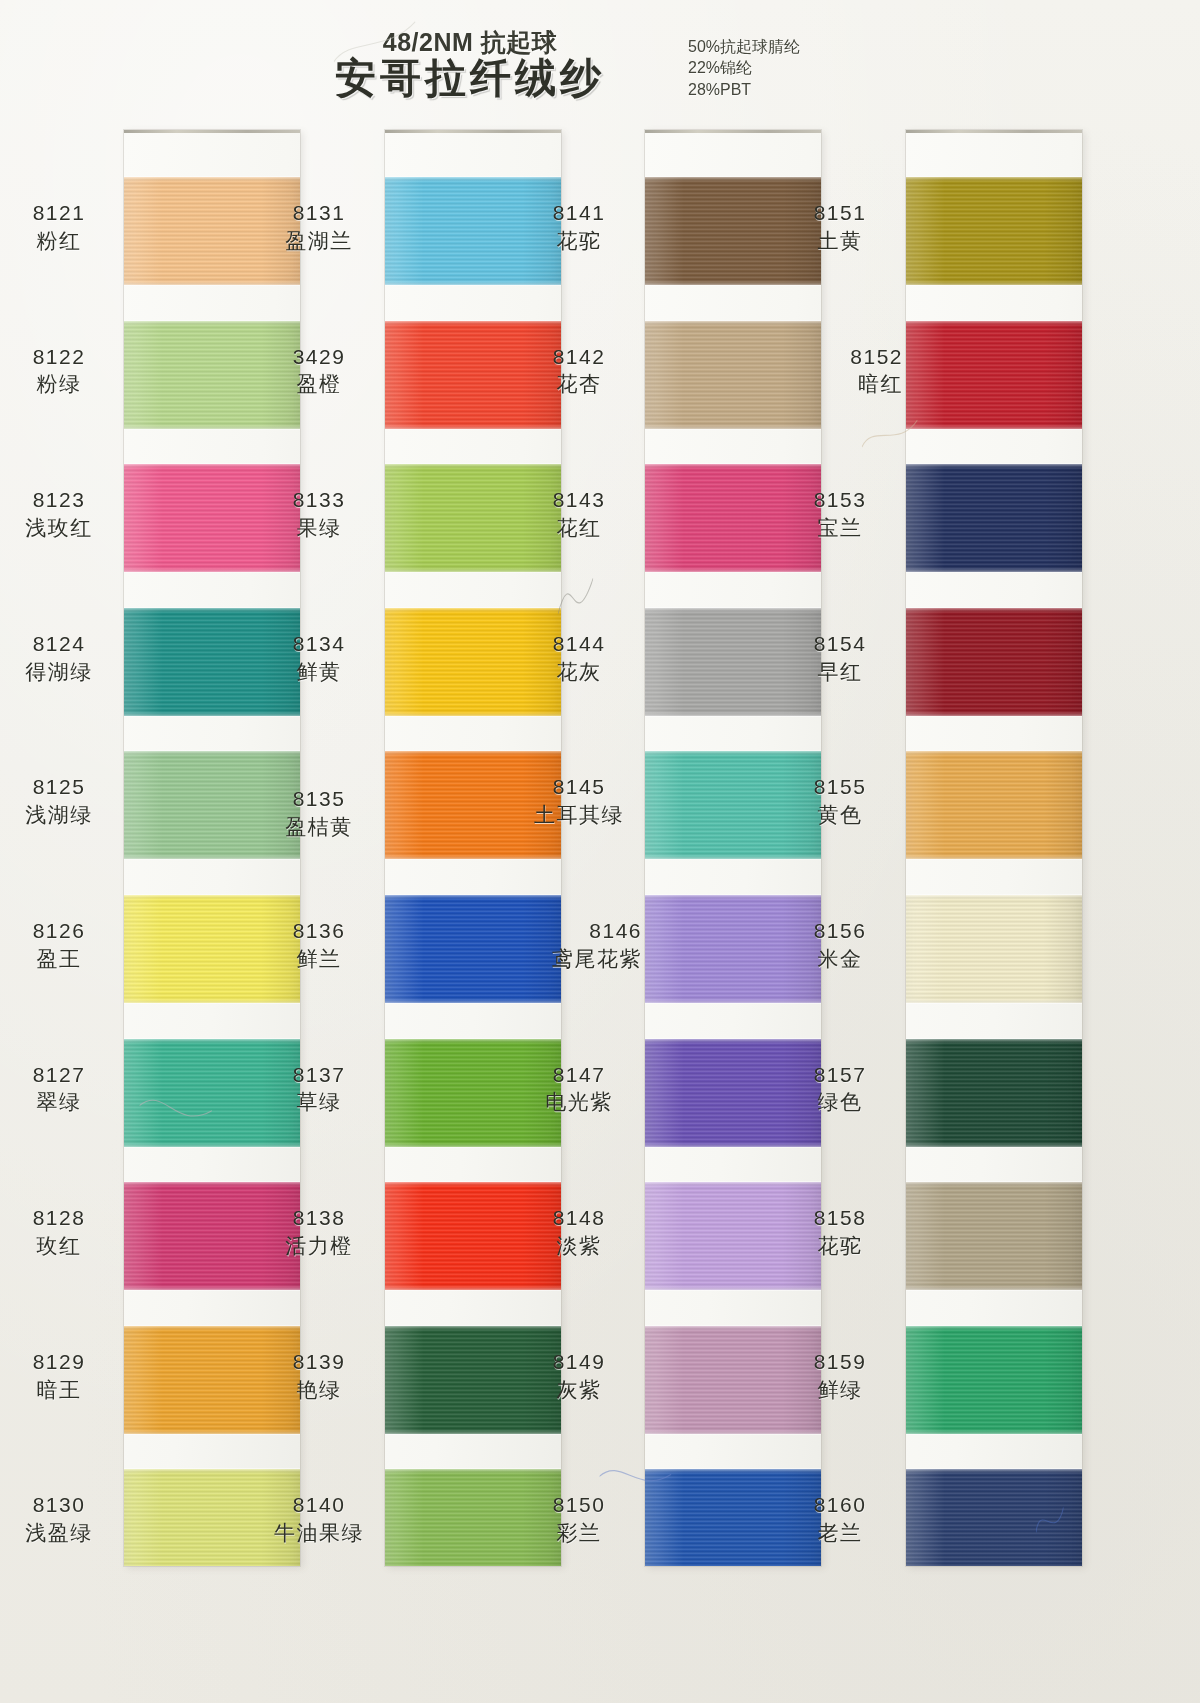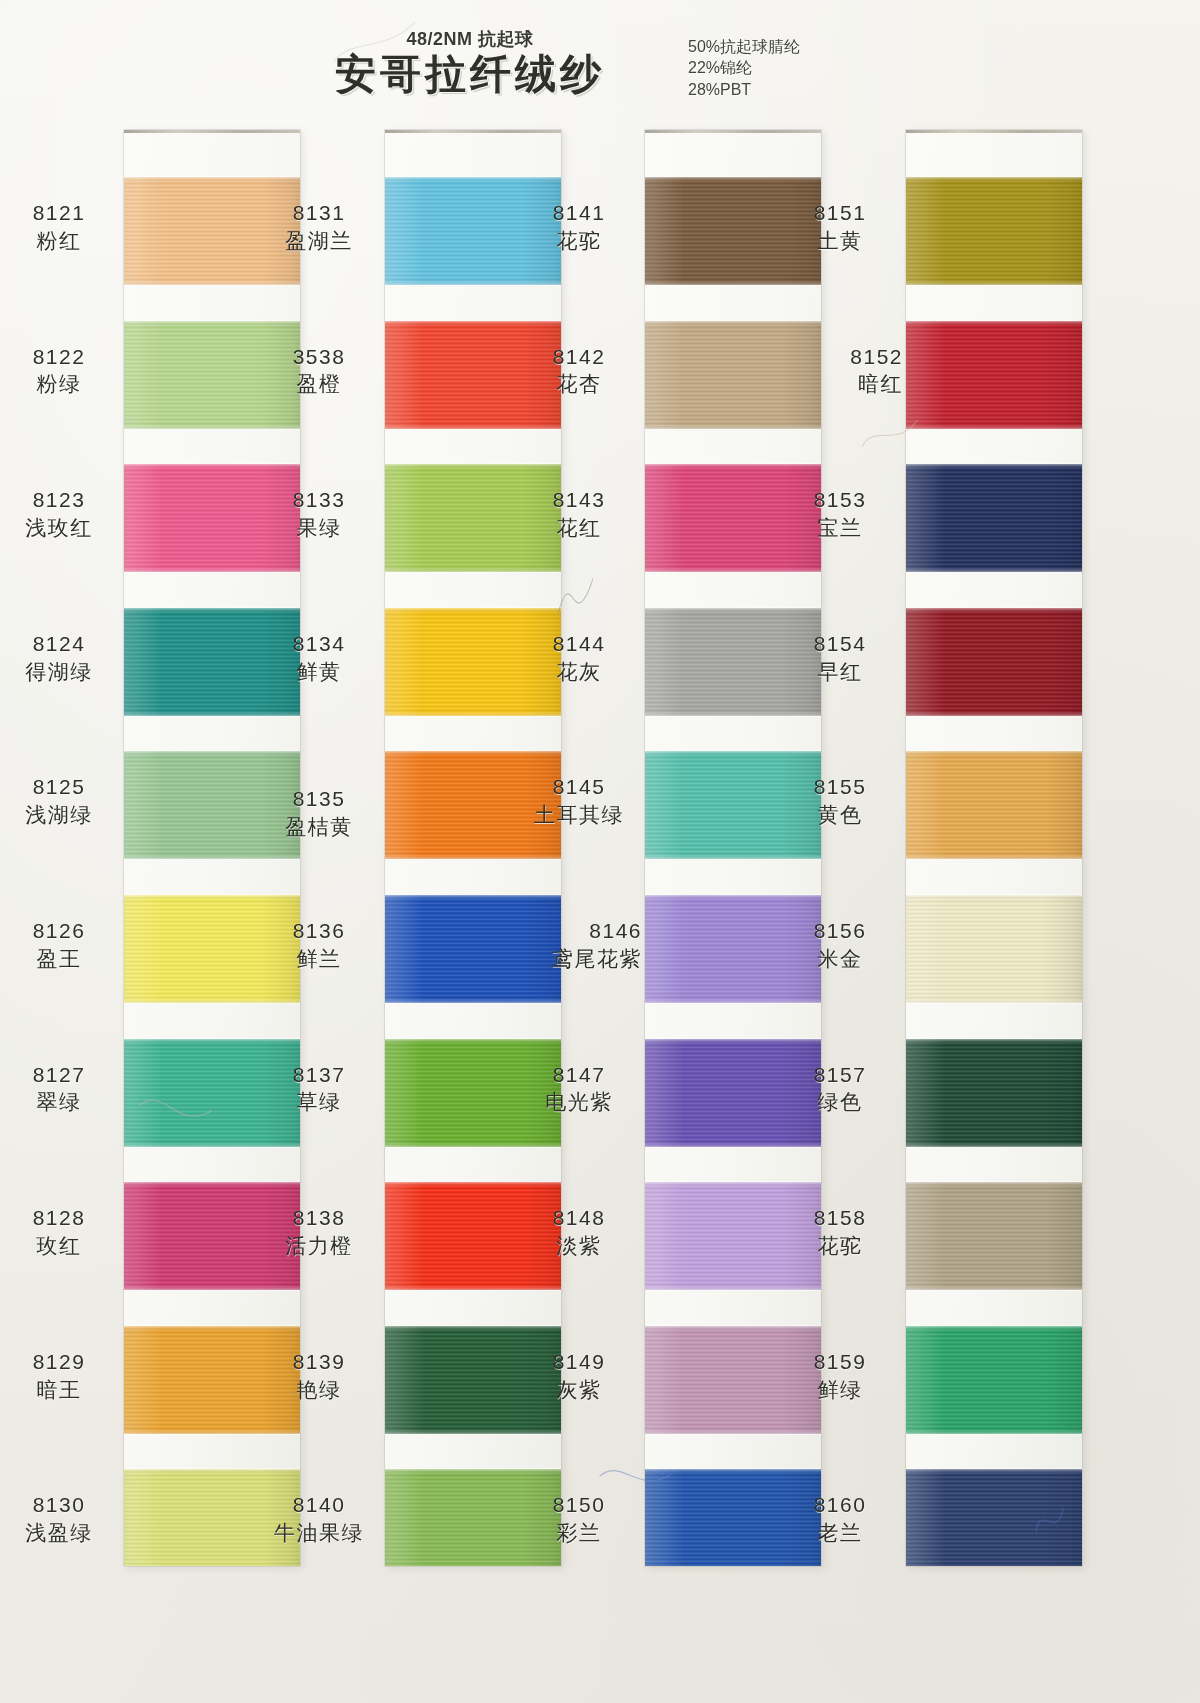--- a/index.html
+++ b/index.html
@@ -16,28 +16,28 @@
       radial-gradient(ellipse at 20% 10%, rgba(255,255,255,.55), rgba(255,255,255,0) 60%),
       radial-gradient(ellipse at 85% 85%, rgba(222,220,212,.45), rgba(255,255,255,0) 65%),
       linear-gradient(180deg,#f4f3ee 0%,#efeee8 45%,#eceae3 100%);
     pointer-events:none;
   }
 
   
   .header{position:absolute;left:0;top:0;width:1200px;height:126px;}
   .title-block{position:absolute;left:270px;top:30px;width:400px;text-align:center;}
   .title-sub{
-    font-size:18px;color:#3a3c33;letter-spacing:.5px;
+    font-size:25px;color:#3a3c33;letter-spacing:.5px;
     font-weight:700;line-height:1;margin:0 0 6px 0;
     text-shadow:1px 1px 0 rgba(255,255,255,.8);
   }
   .title-main{
     font-size:41px;color:#2f3129;font-weight:700;letter-spacing:4px;
     line-height:1;margin:0;
-    font-family:Liberation Serif, serif;
+    font-family:Liberation Mono, monospace;
     text-shadow:1px 1px 0 rgba(255,255,255,.75), 2px 2px 1px rgba(0,0,0,.18);
   }
   .comp-block{position:absolute;left:688px;top:36px;line-height:1.33;}
   .comp-line{font-size:16px;color:#44463c;letter-spacing:0px;white-space:nowrap;
     text-shadow:.5px .5px 0 rgba(255,255,255,.7);}
 
   
   .board{position:absolute;left:0;top:0;width:1200px;height:1703px;}
 
   .strip{
@@ -211,21 +211,21 @@
           <div class="sheen"></div>
           <div class="fuzz-top"></div>
         </div>
       </div>
     </div>
     <div class="label" style="left: 256px; top: 201px;">
       <span class="code">8131</span>
       <span class="name">盈湖兰</span>
     </div>
     <div class="label" style="left: 256px; top: 344.6px;">
-      <span class="code">3538</span>
+      <span class="code">3429</span>
       <span class="name">盈橙</span>
     </div>
     <div class="label" style="left: 256px; top: 488.2px;">
       <span class="code">8133</span>
       <span class="name">果绿</span>
     </div>
     <div class="label" style="left: 256px; top: 631.8px;">
       <span class="code">8134</span>
       <span class="name">鲜黄</span>
     </div>

